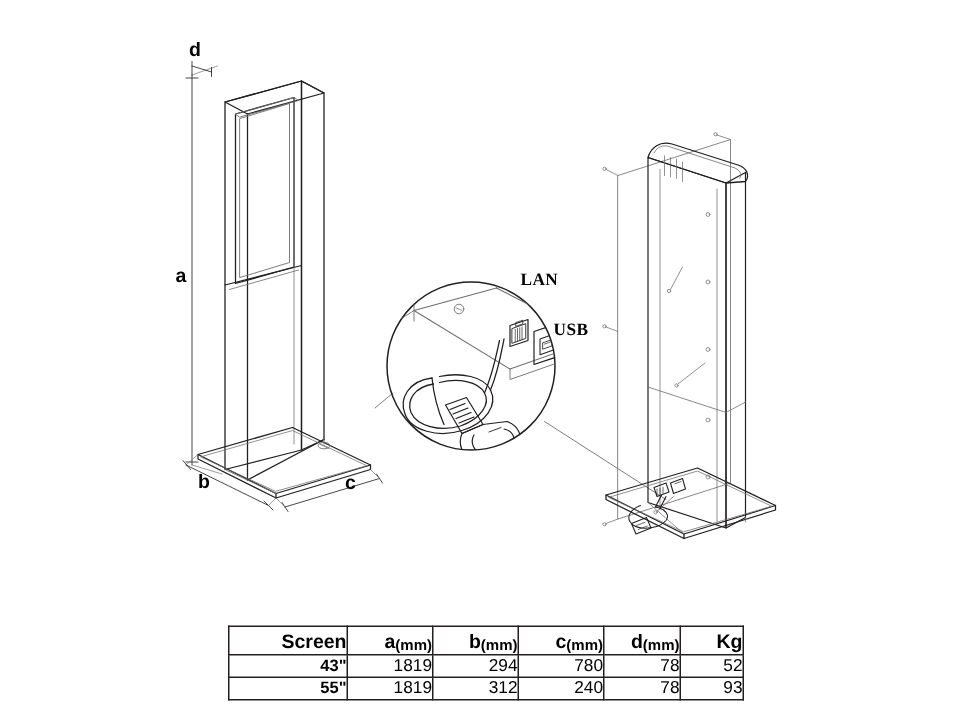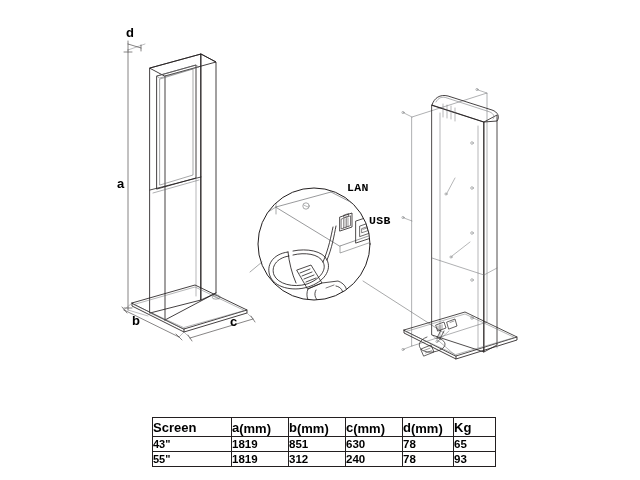--- a/index.html
+++ b/index.html
@@ -35,21 +35,21 @@
     position: absolute;
     font-family: "Liberation Sans", sans-serif;
     font-weight: bold;
     font-size: 13px;
     line-height: 1;
     color: #000;
     white-space: nowrap;
   }
   .portlabel {
     position: absolute;
-    font-family: Liberation Mono, monospace;
+    font-family: Liberation Serif, serif;
     font-weight: bold;
     font-size: 11.5px;
     letter-spacing: 0.3px;
     line-height: 1;
     color: #000;
     white-space: nowrap;
   }
   
   #spec-table-wrap {
     position: absolute;
@@ -58,42 +58,42 @@
     width: 337px;
   }
   table.spec {
     border-collapse: collapse;
     width: 337px;
     table-layout: fixed;
     background: #fff;
   }
   table.spec th, table.spec td {
     border: 1px solid #231f20;
-    text-align: left;
+    text-align: right;
     vertical-align: middle;
     font-family: "Liberation Sans", sans-serif;
     color: #000;
     padding: 0;
   }
   table.spec th {
     height: 18px;
     font-size: 13px;
     font-weight: bold;
   }
   table.spec td {
     height: 14px;
     font-size: 11.5px;
-    font-weight: bold;
+    font-weight: normal;
   }
   table.spec td.model {
     font-weight: bold;
     font-size: 11px;
   }
   .unit {
-    font-size: 13px;
+    font-size: 10px;
     font-weight: bold;
     vertical-align: baseline;
     position: relative;
     top: 1px;
     letter-spacing: 0;
   }
   .colw-screen { width: 78px; }
   .colw-a { width: 56px; }
   .colw-b { width: 56px; }
   .colw-c { width: 56px; }
@@ -339,24 +339,24 @@
           <th class="colw-b"><span>b</span><span class="unit">(mm)</span></th>
           <th class="colw-c"><span>c</span><span class="unit">(mm)</span></th>
           <th class="colw-d"><span>d</span><span class="unit">(mm)</span></th>
           <th class="colw-kg"><span>Kg</span></th>
         </tr>
       </thead>
       <tbody>
         <tr>
           <td class="model">43"</td>
           <td>1819</td>
-          <td>851</td>
-          <td>630</td>
+          <td>294</td>
+          <td>780</td>
           <td>78</td>
-          <td>65</td>
+          <td>52</td>
         </tr>
         <tr>
           <td class="model">55"</td>
           <td>1819</td>
           <td>312</td>
           <td>240</td>
           <td>78</td>
           <td>93</td>
         </tr>
       </tbody>

